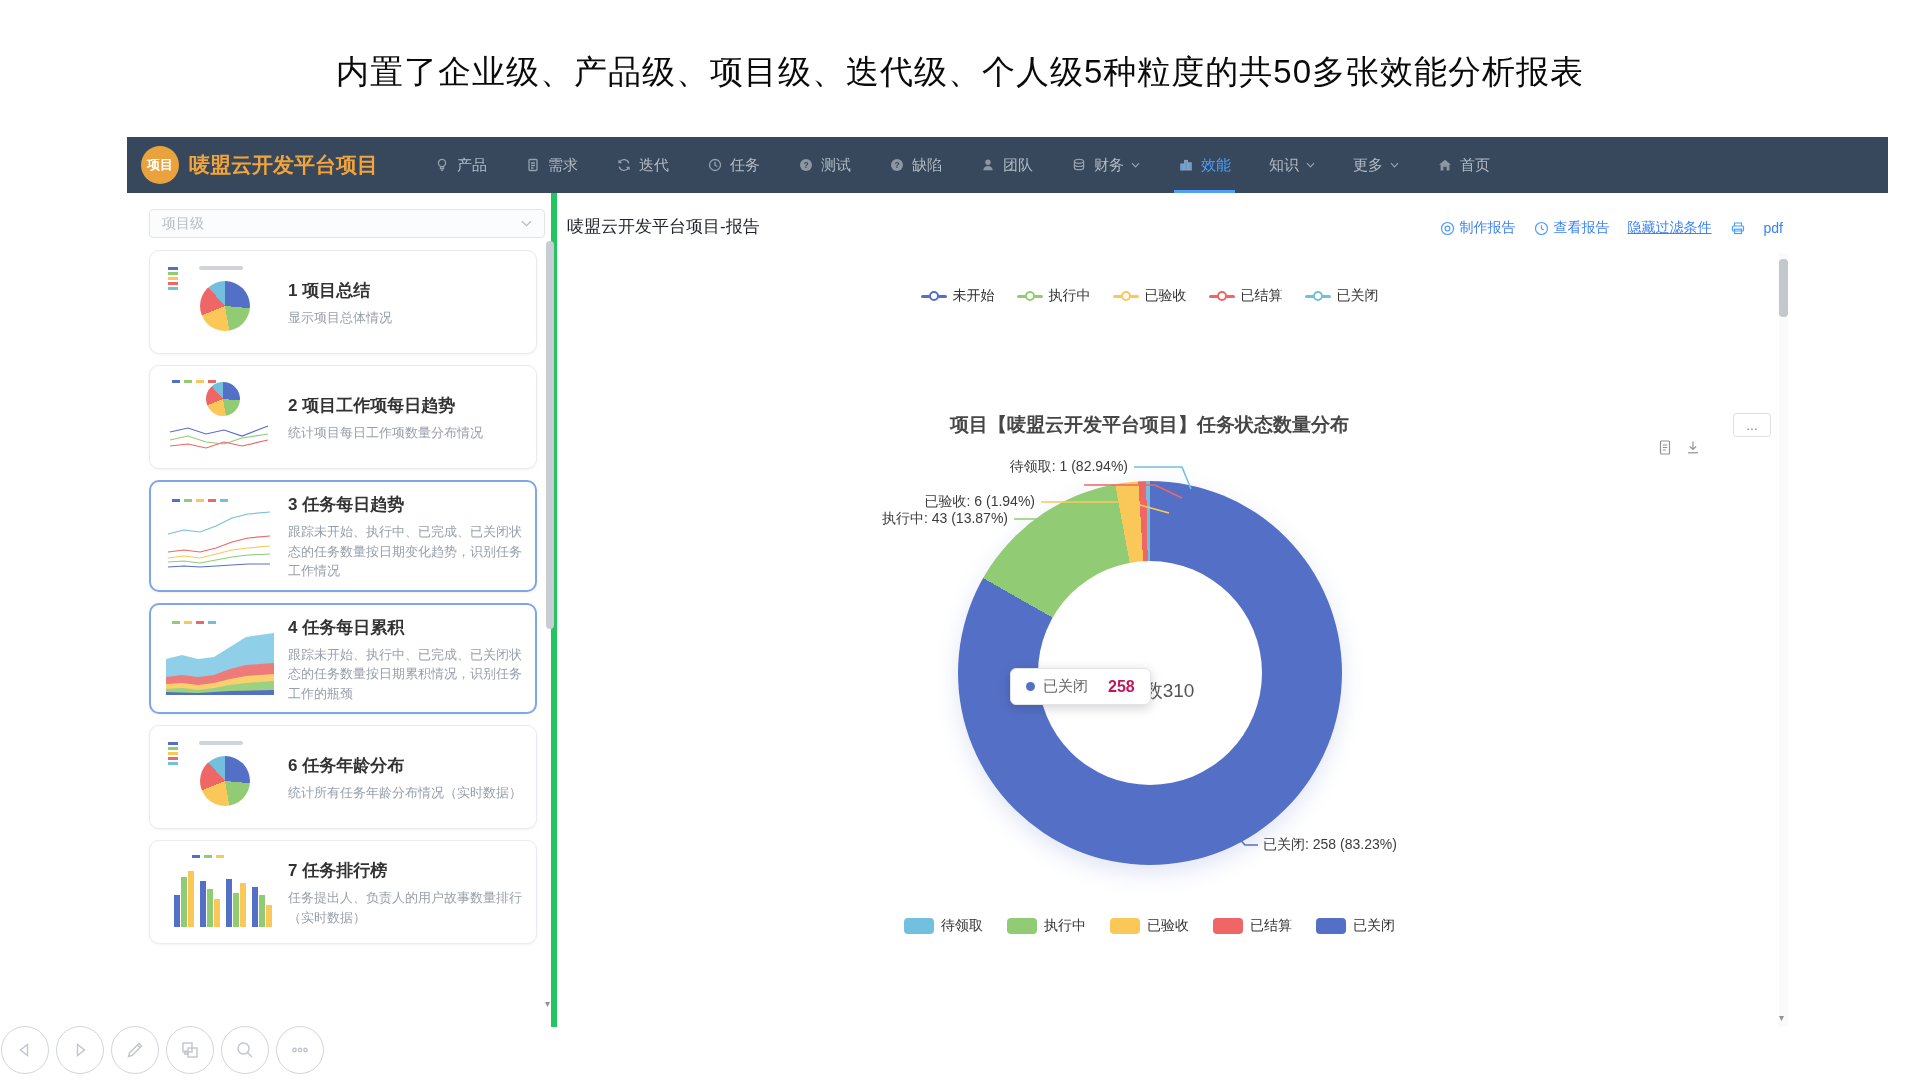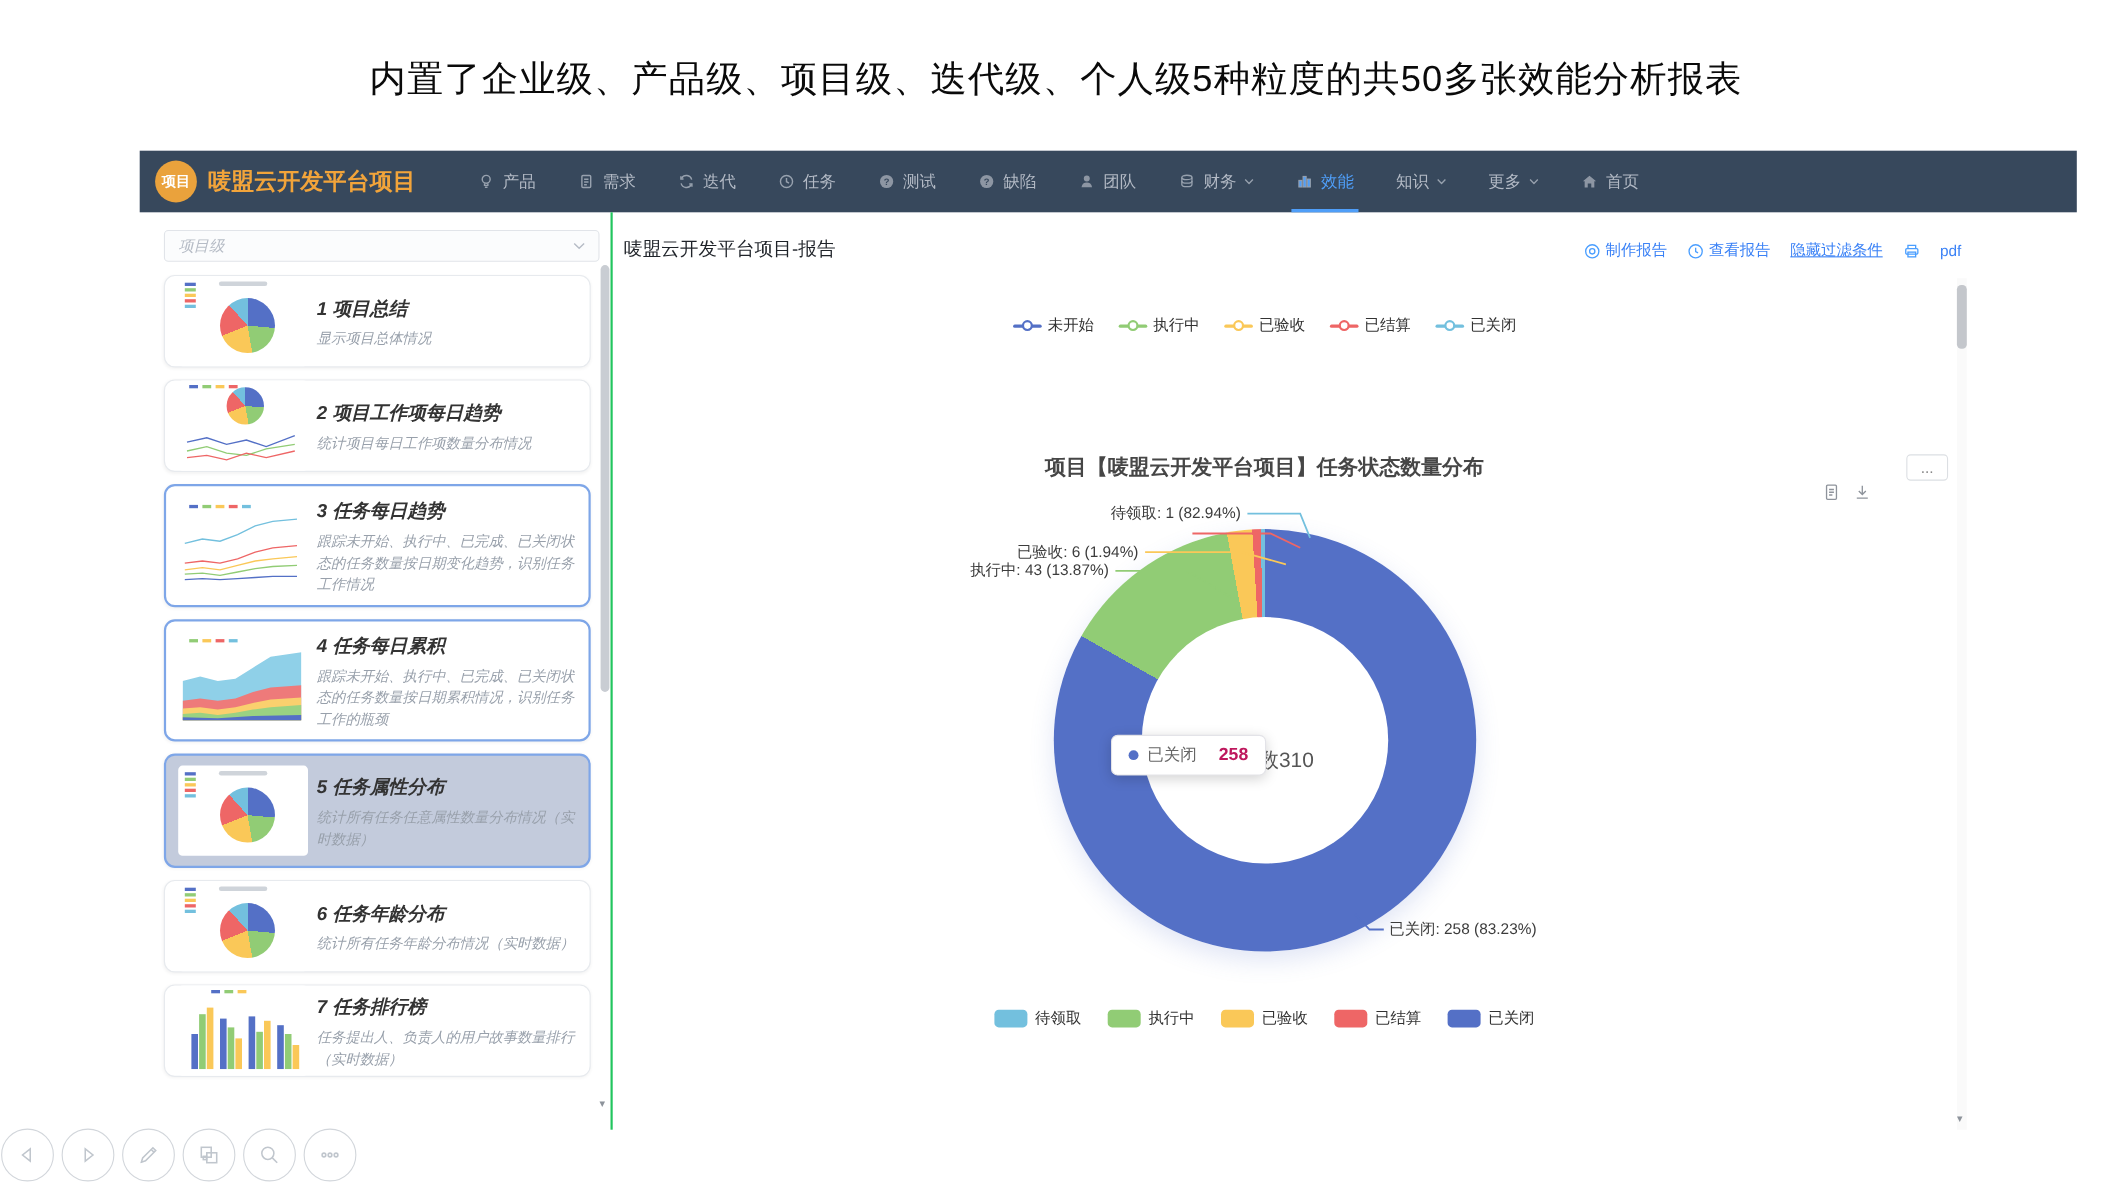--- a/index.html
+++ b/index.html
@@ -18,26 +18,26 @@
   .nav-item { display:flex; align-items:center; gap:7px; height:56px; position:relative; cursor:pointer; white-space:nowrap; }
   .nav-item svg { stroke:#97a1ae; }
   .nav-item .fillicon { fill:#8d96a3; stroke:none; }
   .nav-item.active { color:#4f9ef8; }
   .nav-item.active::after { content:""; position:absolute; left:-4px; right:-4px; bottom:0; height:3px; background:#4f9ef8; }
 
   
   .body-row { display:flex; height:834px; }
 
   
-  .sidebar { width:430px; position:relative; padding:16px 0 0 22px; border-right:2px solid #22c55e;font-style:italic; }
+  .sidebar { width:430px; position:relative; padding:16px 0 0 22px; border-right:6px solid #22c55e; }
   .filter-select { width:396px; height:29px; border:1px solid #e1e4e9; border-radius:4px; background:#fbfcfd;
     display:flex; align-items:center; justify-content:space-between; padding:0 12px; color:#b6bcc6; font-size:14px; cursor:pointer; }
   .cards { margin-top:12px; display:flex; flex-direction:column; gap:11px; width:388px; }
   .card { background:#fff; border:1px solid #e7eaee; border-radius:10px; box-shadow:0 1px 3px rgba(0,0,0,.05);
-    padding:0 12px; display:flex; align-items:center; gap:8px; cursor:pointer; }
+    padding:10px 12px; display:flex; align-items:center; gap:8px; cursor:pointer; }
   .card.hl { border:2px solid #7ea6e8; padding:9px 11px; }
   .card.selected { background:#c3cbdc; border:2px solid #7ea6e8; padding:9px 11px; }
   .thumb { width:118px; height:82px; flex-shrink:0; background:#fff; border-radius:4px; position:relative; overflow:hidden; }
   .t-caption { position:absolute; top:5px; left:50%; transform:translateX(-50%); width:44px; height:4px; background:#cfd4da; border-radius:2px; }
   .t-legend { position:absolute; top:6px; left:6px; display:flex; flex-direction:column; gap:2px; }
   .t-legend i { width:10px; height:3px; display:block; }
   .t-pie { position:absolute; top:20px; left:38px; width:50px; height:50px; border-radius:50%;
     background:conic-gradient(#5470c6 0 95deg,#91cc75 95deg 170deg,#fac858 170deg 248deg,#ee6666 248deg 318deg,#73c0de 318deg 360deg); }
   .t-pie.small { width:34px; height:34px; top:6px; left:44px; }
   .t-dots { position:absolute; top:4px; left:10px; display:flex; gap:4px; }
@@ -293,37 +293,20 @@
               <path d="M0 66V60 L16 59 32 61 48 59 64 56 80 54 108 52 V66Z" fill="#9ad282"></path>
               <path d="M0 66V63 L32 64 64 62 108 61 V66Z" fill="#5470c6"></path>
             </svg>
           </div>
           <div class="card-text">
             <div class="card-title">4 任务每日累积</div>
             <div class="card-desc">跟踪未开始、执行中、已完成、已关闭状态的任务数量按日期累积情况，识别任务工作的瓶颈</div>
           </div>
         </div>
 
-        <div class="card selected">
-          <div class="thumb">
-            <span class="t-caption"></span>
-            <span class="t-legend">
-                <i style="background:#5470c6"></i>
-                <i style="background:#91cc75"></i>
-                <i style="background:#fac858"></i>
-                <i style="background:#ee6666"></i>
-                <i style="background:#73c0de"></i>
-              </span>
-            <span class="t-pie"></span>
-          </div>
-          <div class="card-text">
-            <div class="card-title">5 任务属性分布</div>
-            <div class="card-desc">统计所有任务任意属性数量分布情况（实时数据）</div>
-          </div>
-        </div>
 
         <div class="card">
           <div class="thumb">
             <span class="t-caption"></span>
             <span class="t-legend">
                 <i style="background:#5470c6"></i>
                 <i style="background:#91cc75"></i>
                 <i style="background:#fac858"></i>
                 <i style="background:#ee6666"></i>
                 <i style="background:#73c0de"></i>

